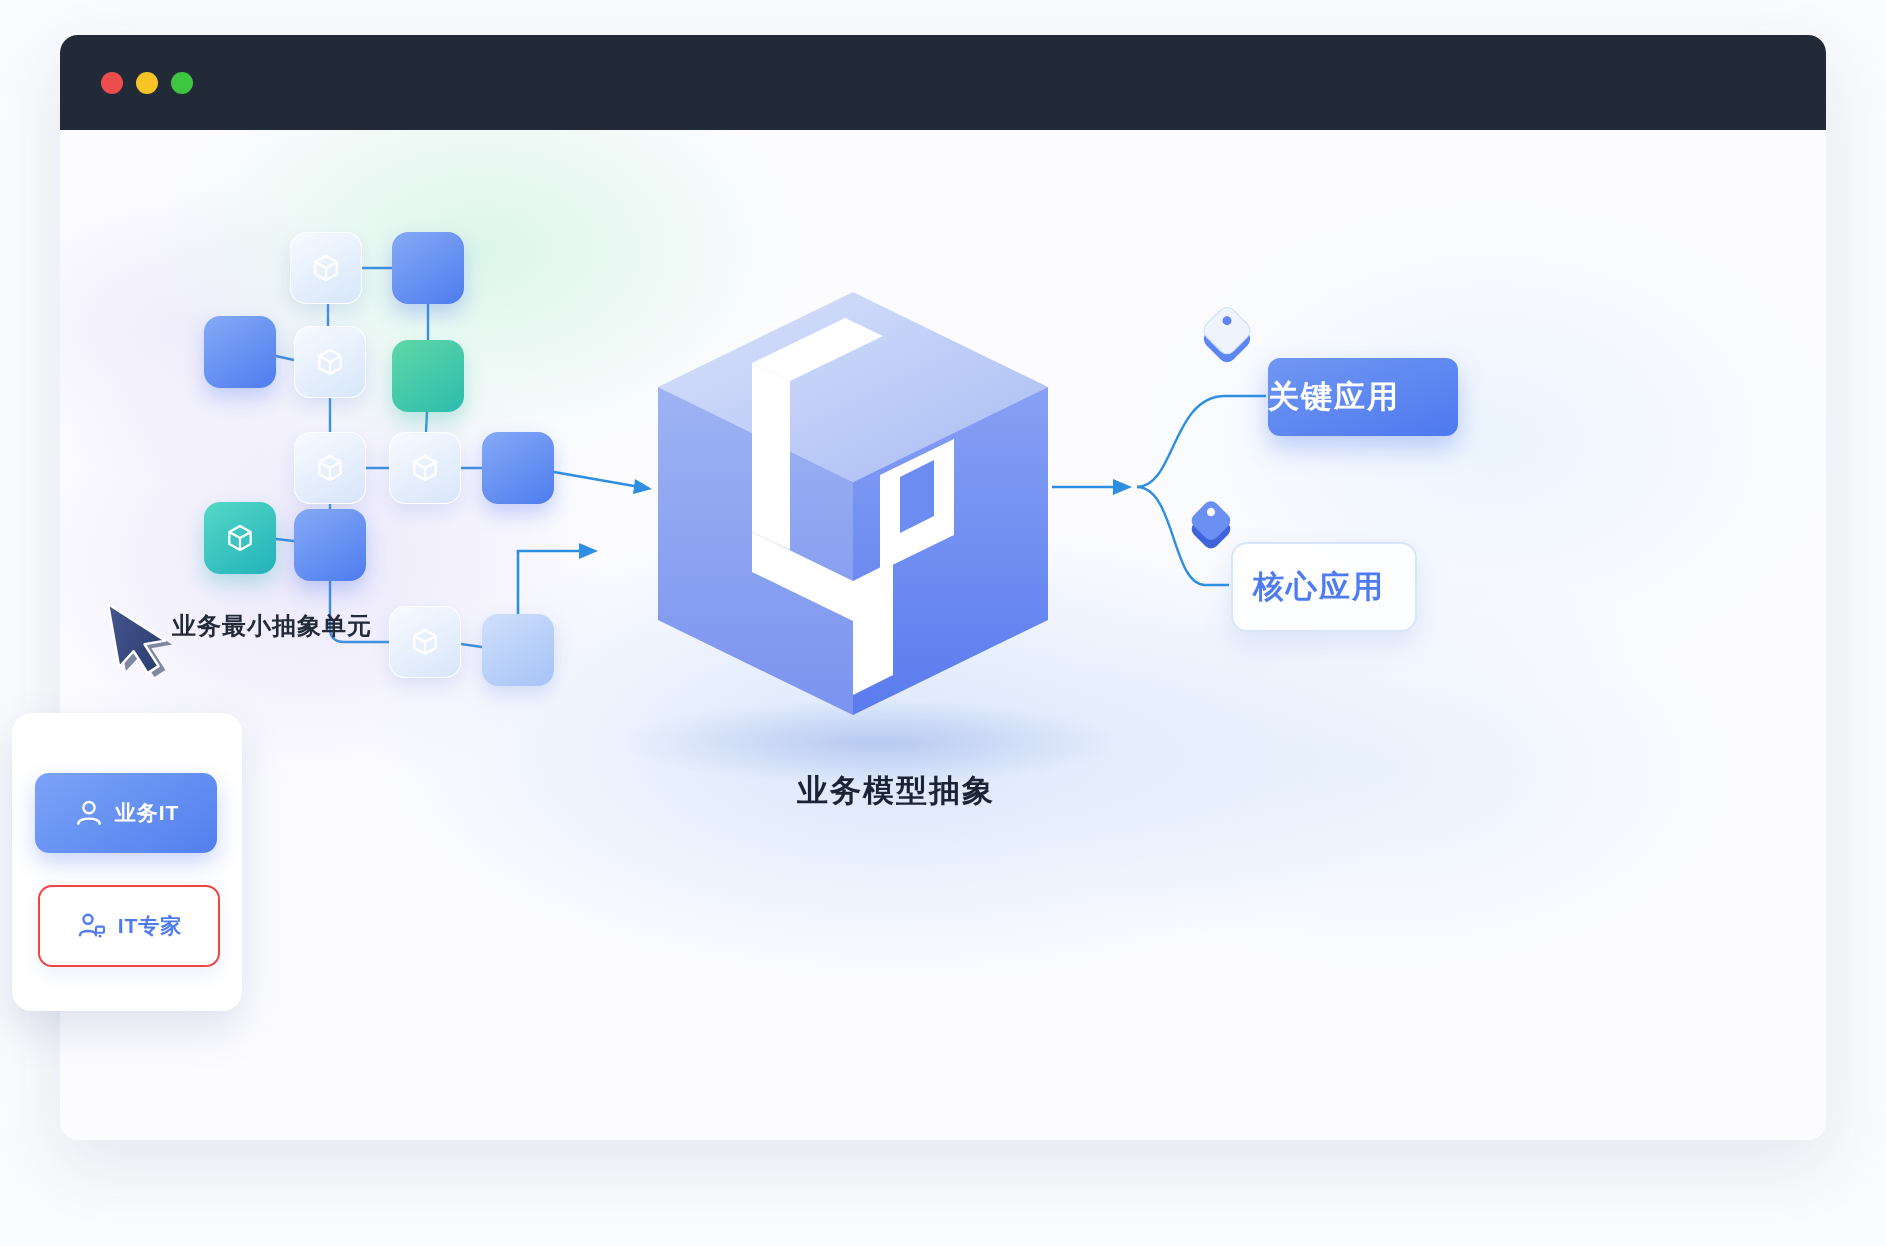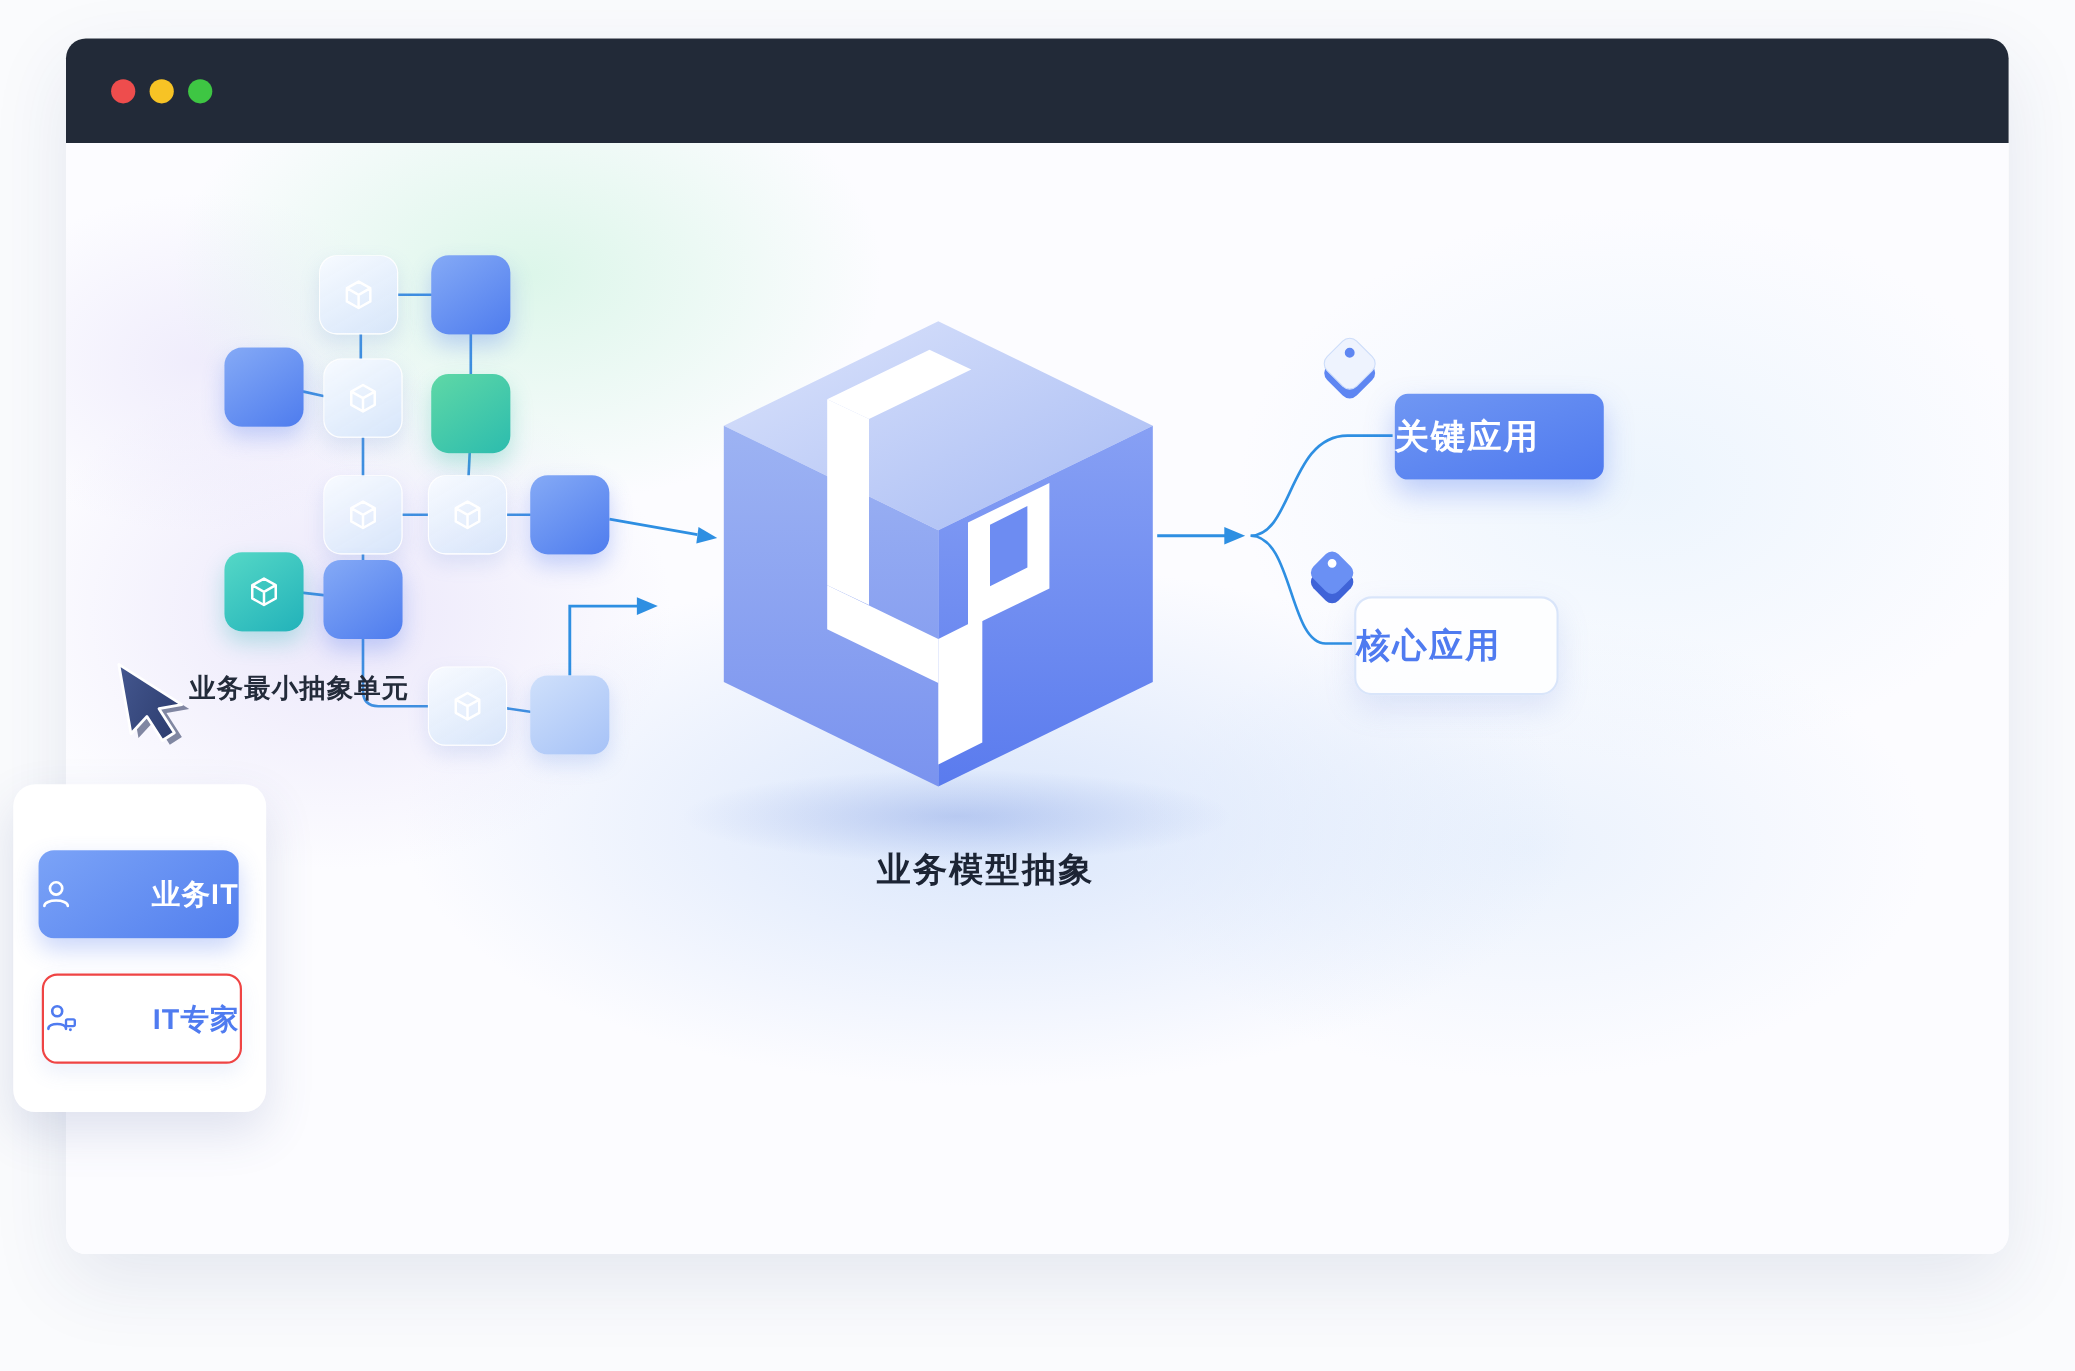--- a/index.html
+++ b/index.html
@@ -87,32 +87,32 @@
     font-weight:700; font-size:31px; letter-spacing:2px; cursor:pointer;
   }
   .out-btn.filled {
     left:1208px; top:228px; width:190px; height:78px; border-radius:12px;
     background:linear-gradient(160deg,#7097f3,#4e79ef);
     color:#fff; box-shadow:0 12px 26px rgba(80,120,240,.35);
   }
   .out-btn.outline {
     left:1171px; top:412px; width:186px; height:90px; border-radius:16px;
     background:rgba(255,255,255,.8); border:2px solid #d9e5fa;
-    color:#4f7bf0; box-shadow:0 12px 28px rgba(110,140,220,.18);
+    color:#4f7bf0; box-shadow:0 12px 28px rgba(110,140,220,.18);padding-left:20px;
   }
 
   
   .role-card {
     position:absolute; left:12px; top:713px; width:230px; height:298px;
     background:#fff; border-radius:20px;
     box-shadow:0 18px 44px rgba(70,90,150,.16); z-index:5;
   }
   .role-btn {
-    position:absolute; display:flex; align-items:center; justify-content:space-between; gap:10px;
-    font-weight:700; font-size:26px; letter-spacing:1px; cursor:pointer; border-radius:14px;
+    position:absolute; display:flex; align-items:center; justify-content:center; gap:10px;
+    font-weight:700; font-size:21px; letter-spacing:1px; cursor:pointer; border-radius:14px;
   }
   .role-btn svg { width:32px; height:32px; }
   .role-btn.filled {
     left:23px; top:60px; width:182px; height:80px;
     background:linear-gradient(145deg,#7ba3f7,#527fee); color:#fff;
     box-shadow:0 10px 22px rgba(80,120,240,.30);
   }
   .role-btn.outline {
     left:26px; top:172px; width:182px; height:82px;
     background:#fff; border:2px solid #ef4444; color:#4f7bf0;

